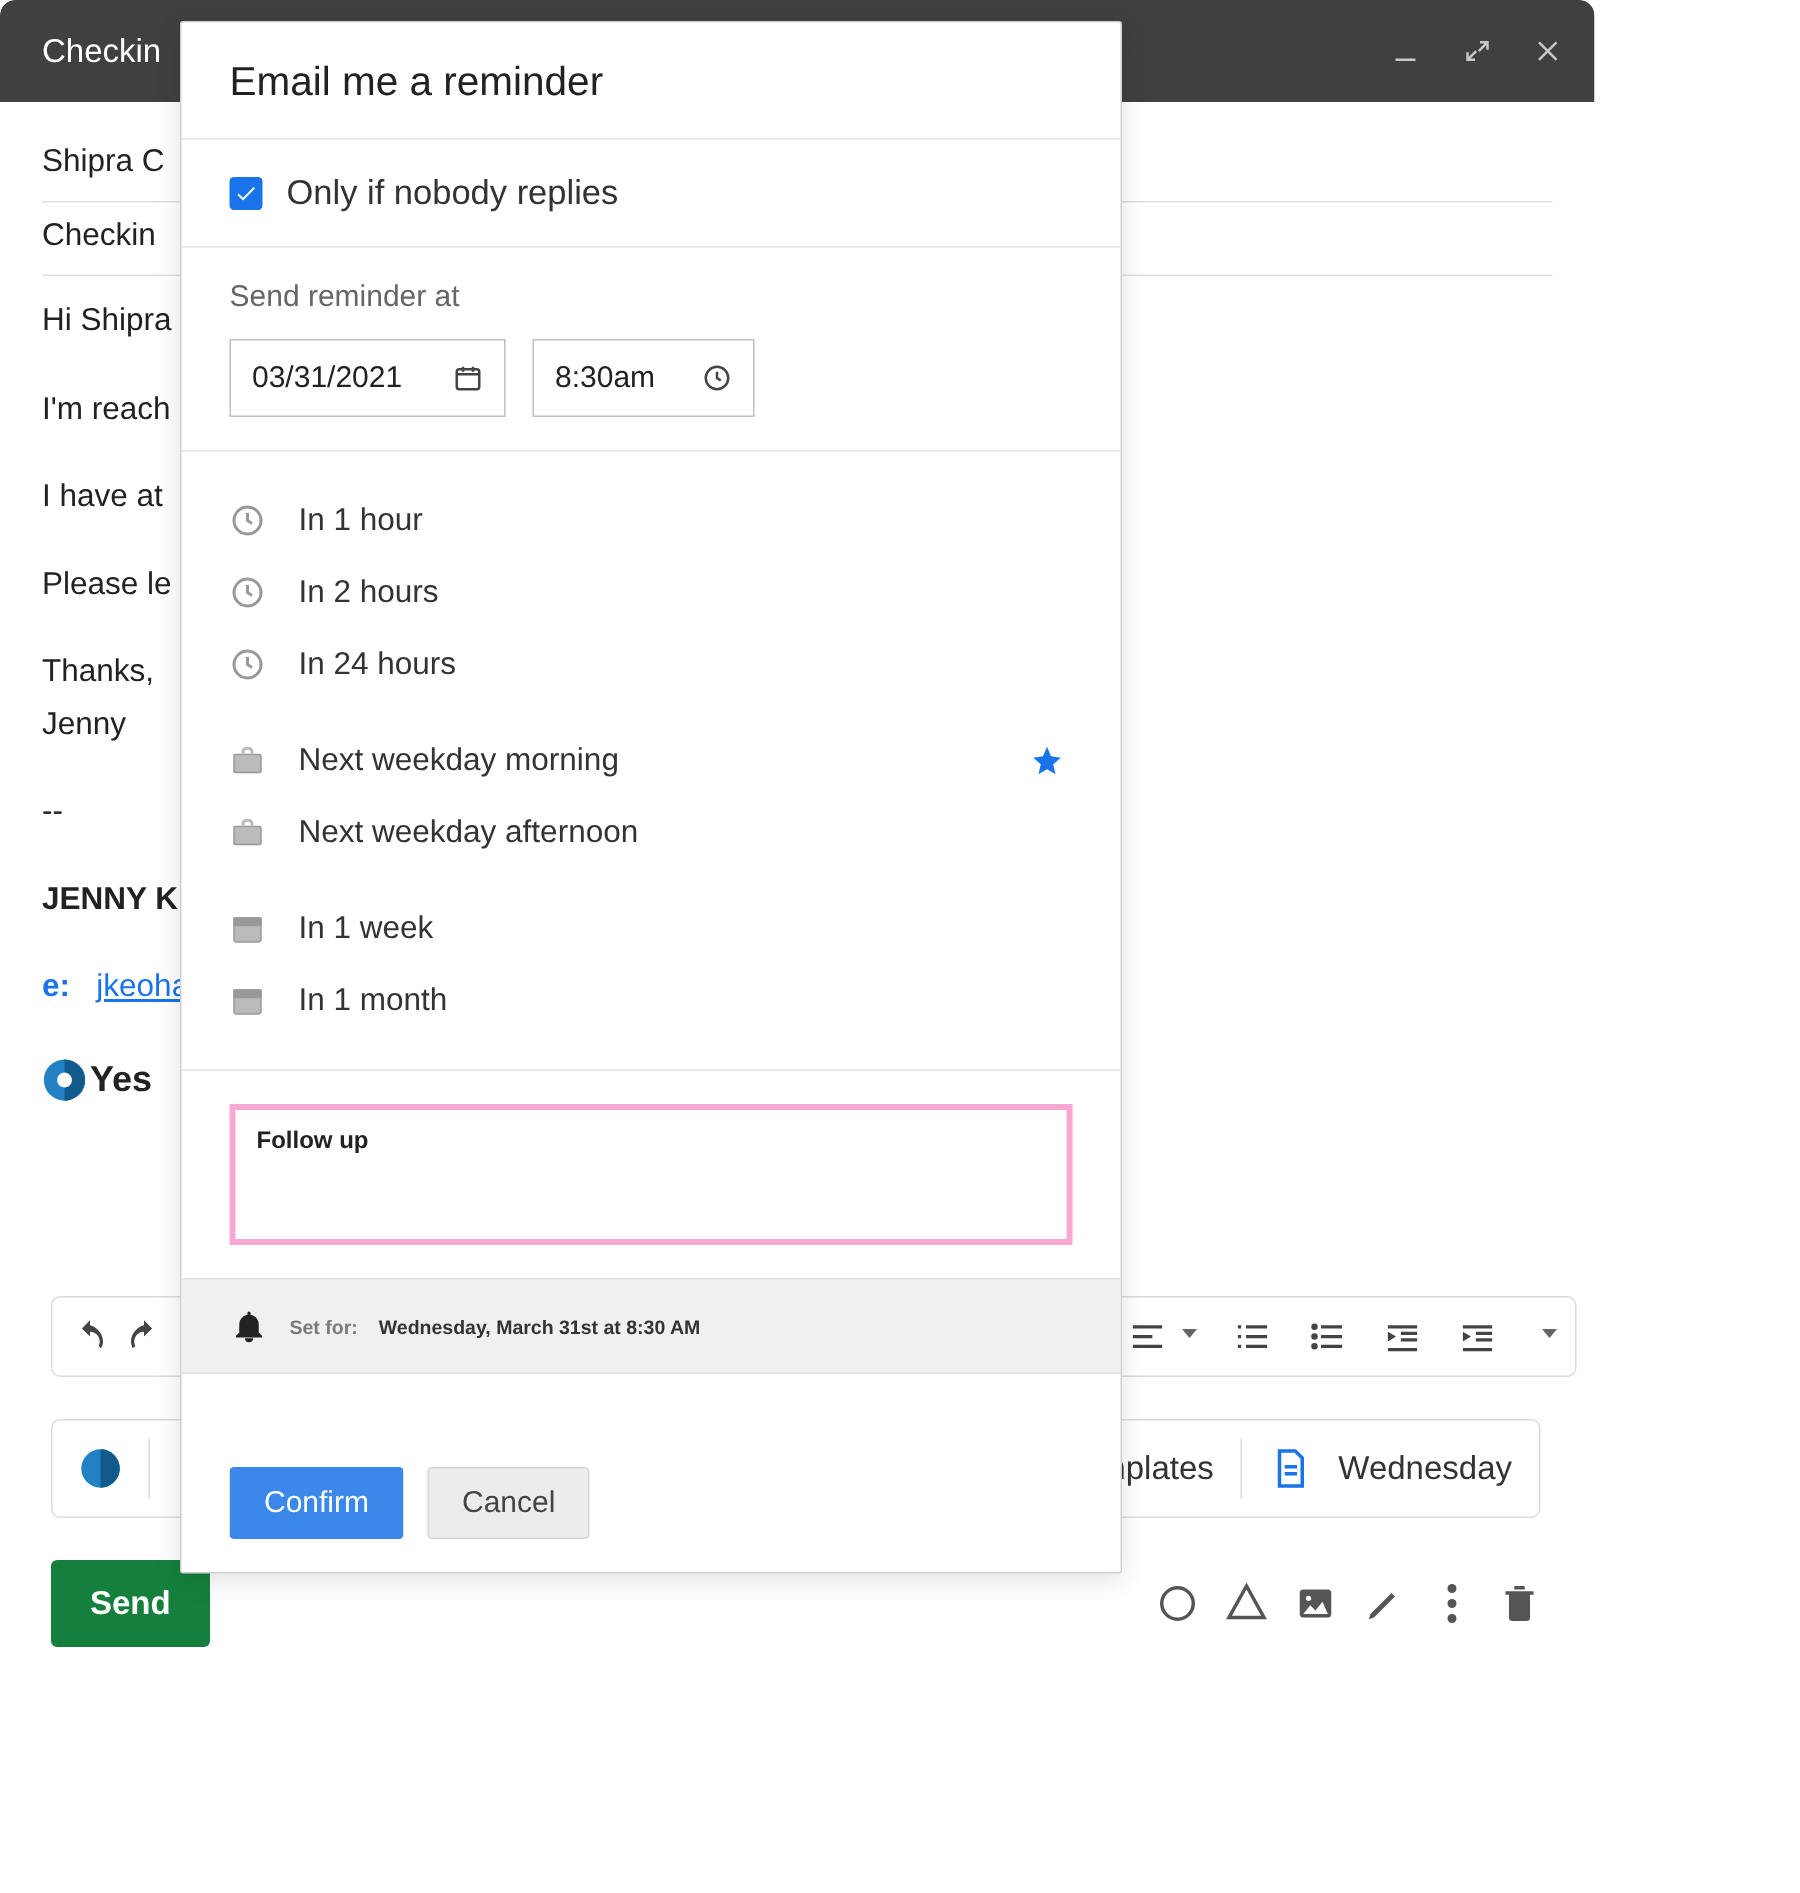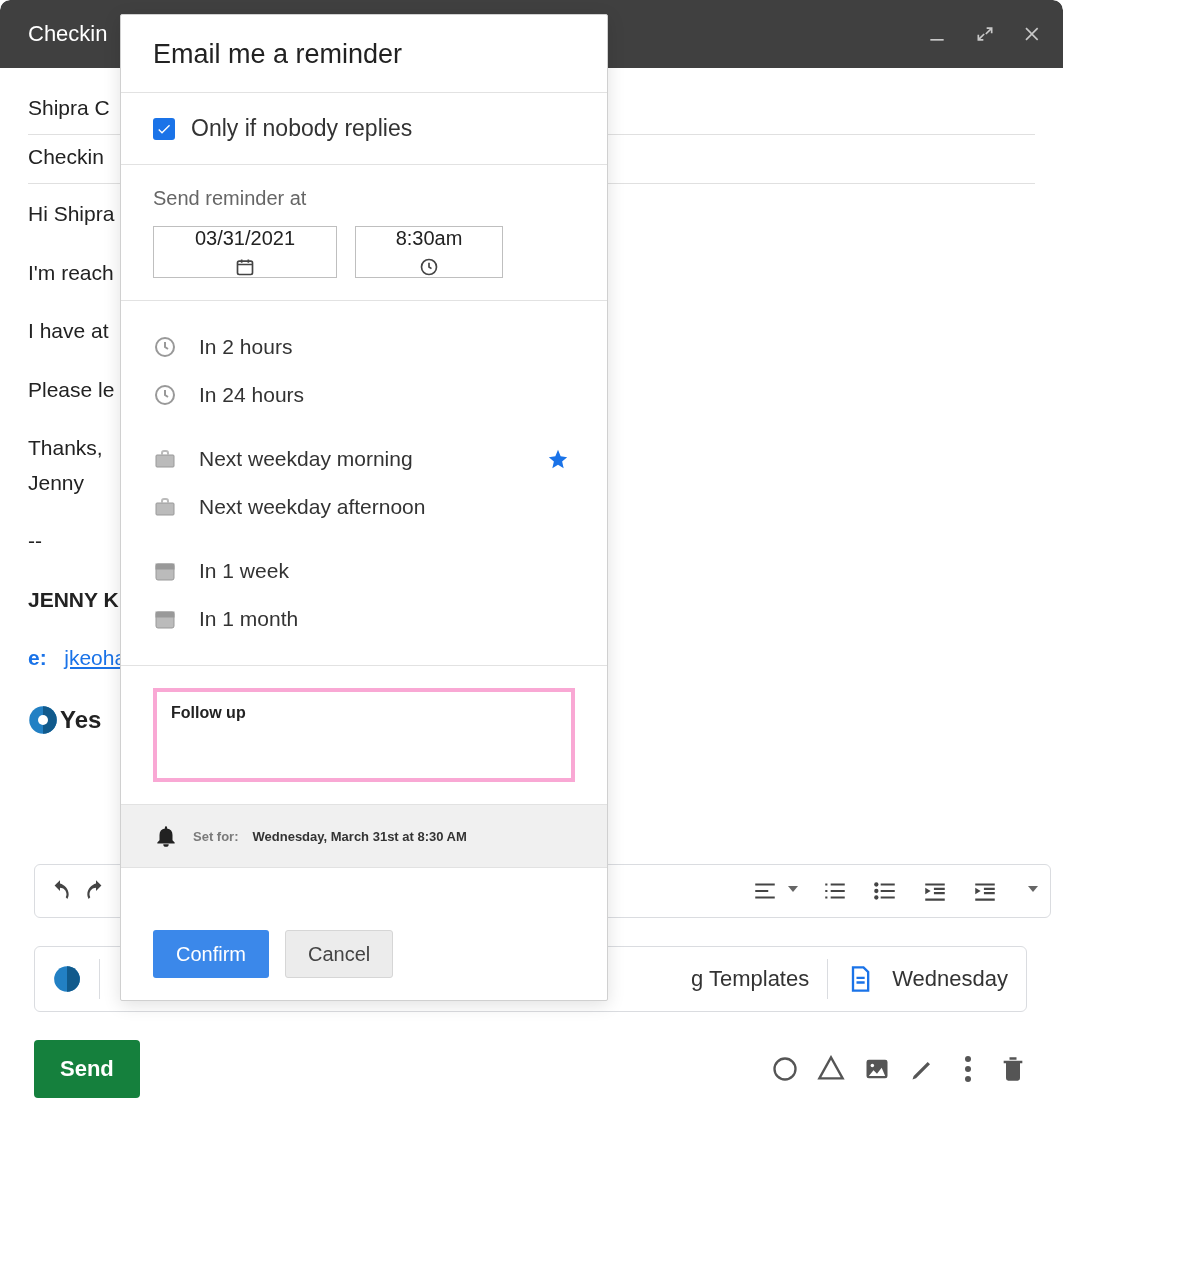--- a/index.html
+++ b/index.html
@@ -37,32 +37,32 @@
   .ext-toolbar .divider { width: 1px; height: 40px; background: #dadce0; }
   .ext-toolbar .eicon { width: 28px; height: 28px; }
 
   
   .sendbar { position: absolute; left: 34px; right: 36px; top: 1034px; height: 70px; display: flex; align-items: center; gap: 18px; }
   .send-btn { background: #15803d; color: #fff; border: none; height: 58px; padding: 0 26px; font-size: 22px; font-weight: 600; border-radius: 4px; cursor: pointer; }
   .sendbar .ticon { width: 28px; height: 28px; fill: #555; }
   .sendbar .more { width: 6px; height: 6px; background: #555; border-radius: 50%; box-shadow: 0 -10px 0 #555, 0 10px 0 #555; margin: 0 10px; }
 
   
-  .modal { position: absolute; top: 14px; left: 120px; width: 488px; background: #fff; border: 1px solid #d0d0d0; box-shadow: 0 4px 18px rgba(0,0,0,0.12); border-radius: 2px; }
+  .modal { position: absolute; top: 14px; left: 120px; width: 628px; background: #fff; border: 1px solid #d0d0d0; box-shadow: 0 4px 18px rgba(0,0,0,0.12); border-radius: 2px; }
   .modal h2 { font-size: 27px; font-weight: 400; color: #222; padding: 24px 32px 22px 32px; border-bottom: 1px solid #e2e2e2; }
   .msection { padding: 22px 32px; border-bottom: 1px solid #e2e2e2; }
   .msection.last { border-bottom: none; }
 
   .chk-row { display: flex; align-items: center; gap: 16px; font-size: 23px; color: #333; }
   .chk { width: 22px; height: 22px; background: #1a73e8; border-radius: 3px; display: flex; align-items: center; justify-content: center; }
   .chk svg { width: 16px; height: 16px; fill: #fff; }
 
   .send-at-label { font-size: 20px; color: #666; margin-bottom: 16px; }
   .dt-row { display: flex; gap: 18px; }
-  .dt-input { border: 1px solid #bfbfbf; height: 52px; display: flex; align-items: center; justify-content: space-between; padding: 0 14px; font-size: 20px; color: #222; cursor: pointer; flex-direction: column; }
+  .dt-input { border: 1px solid #bfbfbf; height: 52px; display: flex; align-items: center; justify-content: space-between; padding: 0 14px; font-size: 20px; color: #222; cursor: pointer; }
   .dt-input.date { width: 184px; }
   .dt-input.time { width: 148px; }
   .dt-input svg { width: 20px; height: 20px; fill: #444; }
 
   .quick-list { display: flex; flex-direction: column; }
   .qrow { display: flex; align-items: center; gap: 22px; font-size: 21px; color: #333; padding: 12px 0; cursor: pointer; position: relative; }
   .qrow .qicon { width: 24px; height: 24px; fill: #999; stroke: #999; }
   .qgap { height: 16px; }
   .qstar { position: absolute; right: 6px; top: 50%; transform: translateY(-50%); width: 22px; height: 22px; fill: #1a73e8; }
 
@@ -231,20 +231,27 @@
       </div>
     </div>
 
     <div class="msection">
       <div class="quick-list">
         <div class="qrow">
           <svg class="qicon" viewBox="0 0 24 24">
               <circle cx="12" cy="12" r="9" fill="none" stroke="#999" stroke-width="2"></circle>
               <path d="M12 7v5l3 2" stroke="#999" stroke-width="2" fill="none"></path>
             </svg>
+          <span>In 1 hour</span>
+        </div>
+        <div class="qrow">
+          <svg class="qicon" viewBox="0 0 24 24">
+              <circle cx="12" cy="12" r="9" fill="none" stroke="#999" stroke-width="2"></circle>
+              <path d="M12 7v5l3 2" stroke="#999" stroke-width="2" fill="none"></path>
+            </svg>
           <span>In 2 hours</span>
         </div>
         <div class="qrow">
           <svg class="qicon" viewBox="0 0 24 24">
               <circle cx="12" cy="12" r="9" fill="none" stroke="#999" stroke-width="2"></circle>
               <path d="M12 7v5l3 2" stroke="#999" stroke-width="2" fill="none"></path>
             </svg>
           <span>In 24 hours</span>
         </div>
         <div class="qgap"></div>

